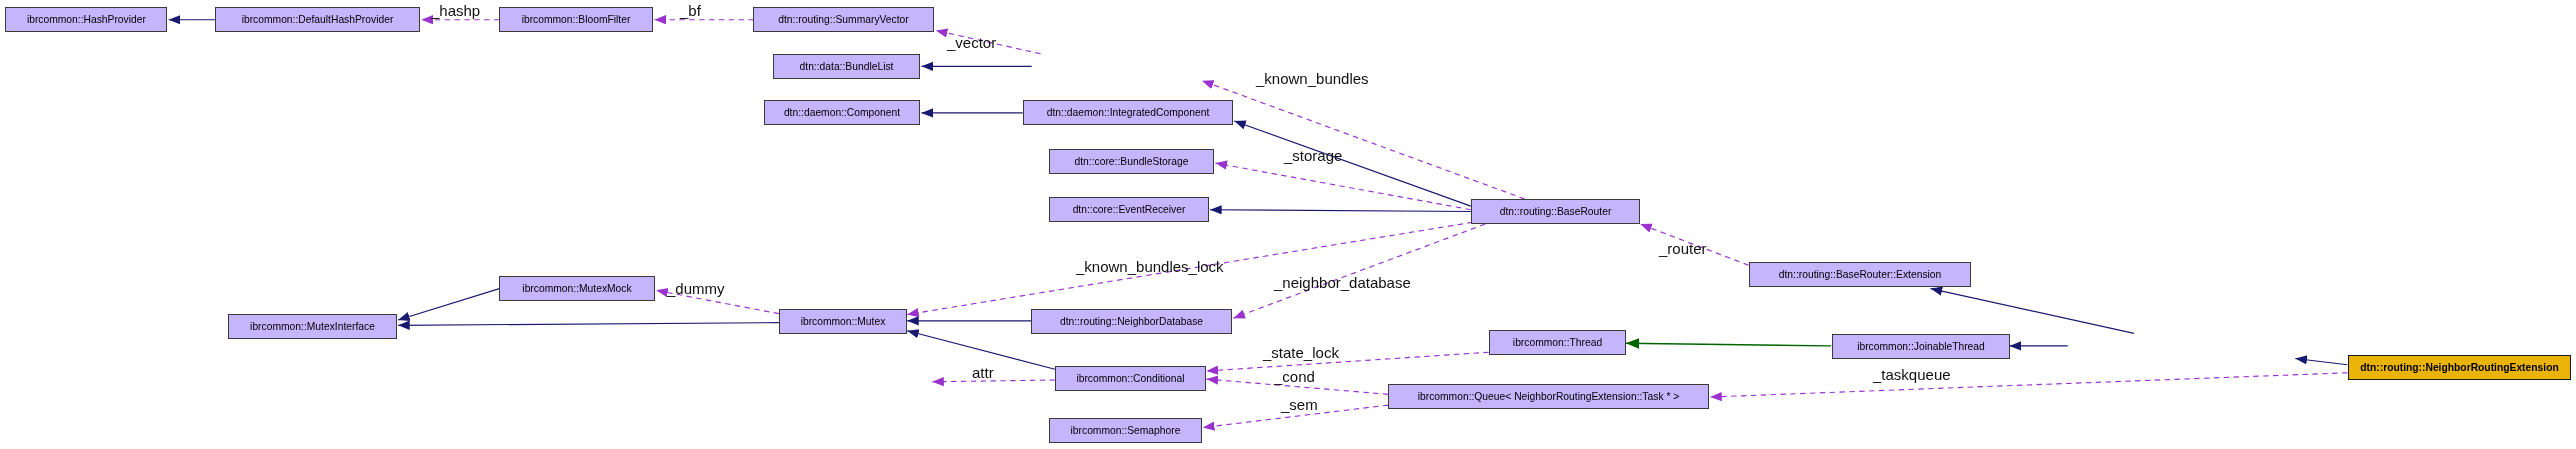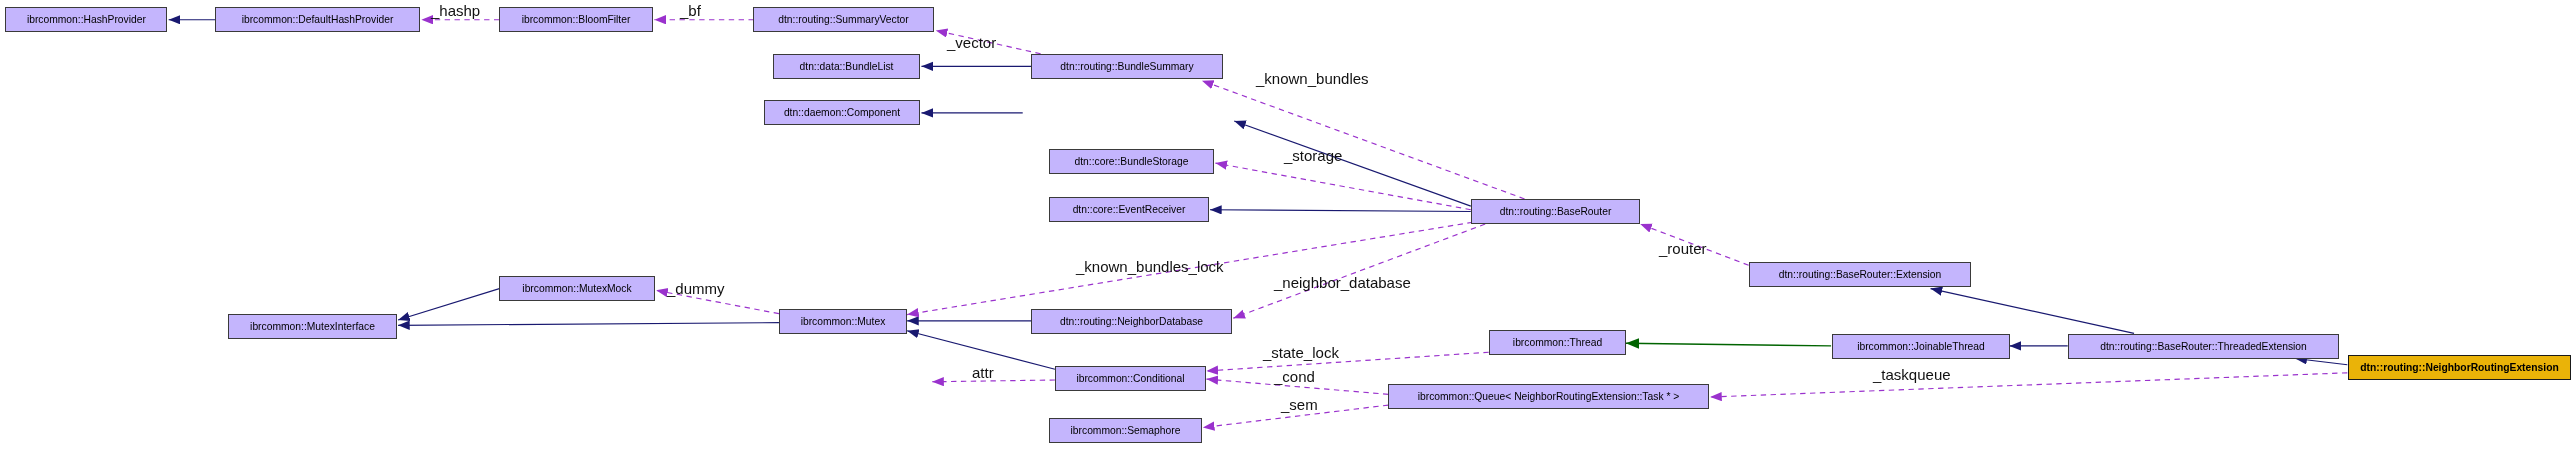--- a/index.html
+++ b/index.html
@@ -93,42 +93,41 @@
     <path class="use" d="M1548,452 L1341,477" marker-end="url(#m-use)"></path>
     <path class="use" d="M2618,416 L1907,443" marker-end="url(#m-use)"></path>
   </svg>
 
   <div class="node" style="left:5.4px;top:7.2px;width:160px">ibrcommon::HashProvider</div>
   <div class="node" style="left:215px;top:7.2px;width:203px">ibrcommon::DefaultHashProvider</div>
   <div class="node" style="left:499px;top:7.2px;width:152px">ibrcommon::BloomFilter</div>
   <div class="node" style="left:753px;top:7.2px;width:179px">dtn::routing::SummaryVector</div>
 
   <div class="node" style="left:773px;top:54px;width:145px">dtn::data::BundleList</div>
-  <div class="node" style="left:1031px;top:54px;width:190px">dtn::routing::BundleSummary</div>
 
   <div class="node" style="left:764px;top:100px;width:154px">dtn::daemon::Component</div>
+  <div class="node" style="left:1023px;top:100px;width:208px">dtn::daemon::IntegratedComponent</div>
 
   <div class="node" style="left:1049px;top:149px;width:163px">dtn::core::BundleStorage</div>
   <div class="node" style="left:1049px;top:197px;width:158px">dtn::core::EventReceiver</div>
   <div class="node" style="left:1471px;top:199px;width:167px">dtn::routing::BaseRouter</div>
 
   <div class="node" style="left:499px;top:276px;width:154px">ibrcommon::MutexMock</div>
   <div class="node" style="left:228px;top:314px;width:167px">ibrcommon::MutexInterface</div>
   <div class="node" style="left:779px;top:309px;width:126px">ibrcommon::Mutex</div>
   <div class="node" style="left:1031px;top:309px;width:199px">dtn::routing::NeighborDatabase</div>
 
   <div class="node" style="left:1055px;top:366px;width:149px">ibrcommon::Conditional</div>
   <div class="node" style="left:1049px;top:418px;width:151px">ibrcommon::Semaphore</div>
 
   <div class="node" style="left:1489px;top:330px;width:135px">ibrcommon::Thread</div>
   <div class="node" style="left:1388px;top:384px;width:319px">ibrcommon::Queue&lt; NeighborRoutingExtension::Task * &gt;</div>
 
   <div class="node" style="left:1749px;top:262px;width:220px">dtn::routing::BaseRouter::Extension</div>
   <div class="node" style="left:1832px;top:334px;width:176px">ibrcommon::JoinableThread</div>
-  <div class="node" style="left:2068px;top:334px;width:269px">dtn::routing::BaseRouter::ThreadedExtension</div>
   <div class="node highlight" style="left:2348px;top:355px;width:221px">dtn::routing::NeighborRoutingExtension</div>
 
   <span class="elabel" style="left:431px;top:1.8px">_hashp</span>
   <span class="elabel" style="left:680px;top:1.8px">_bf</span>
   <span class="elabel" style="left:947px;top:34px">_vector</span>
   <span class="elabel" style="left:1256px;top:70px">_known_bundles</span>
   <span class="elabel" style="left:1284px;top:147px">_storage</span>
   <span class="elabel" style="left:1076px;top:258px">_known_bundles_lock</span>
   <span class="elabel" style="left:1274px;top:274px">_neighbor_database</span>
   <span class="elabel" style="left:1659px;top:240px">_router</span>

